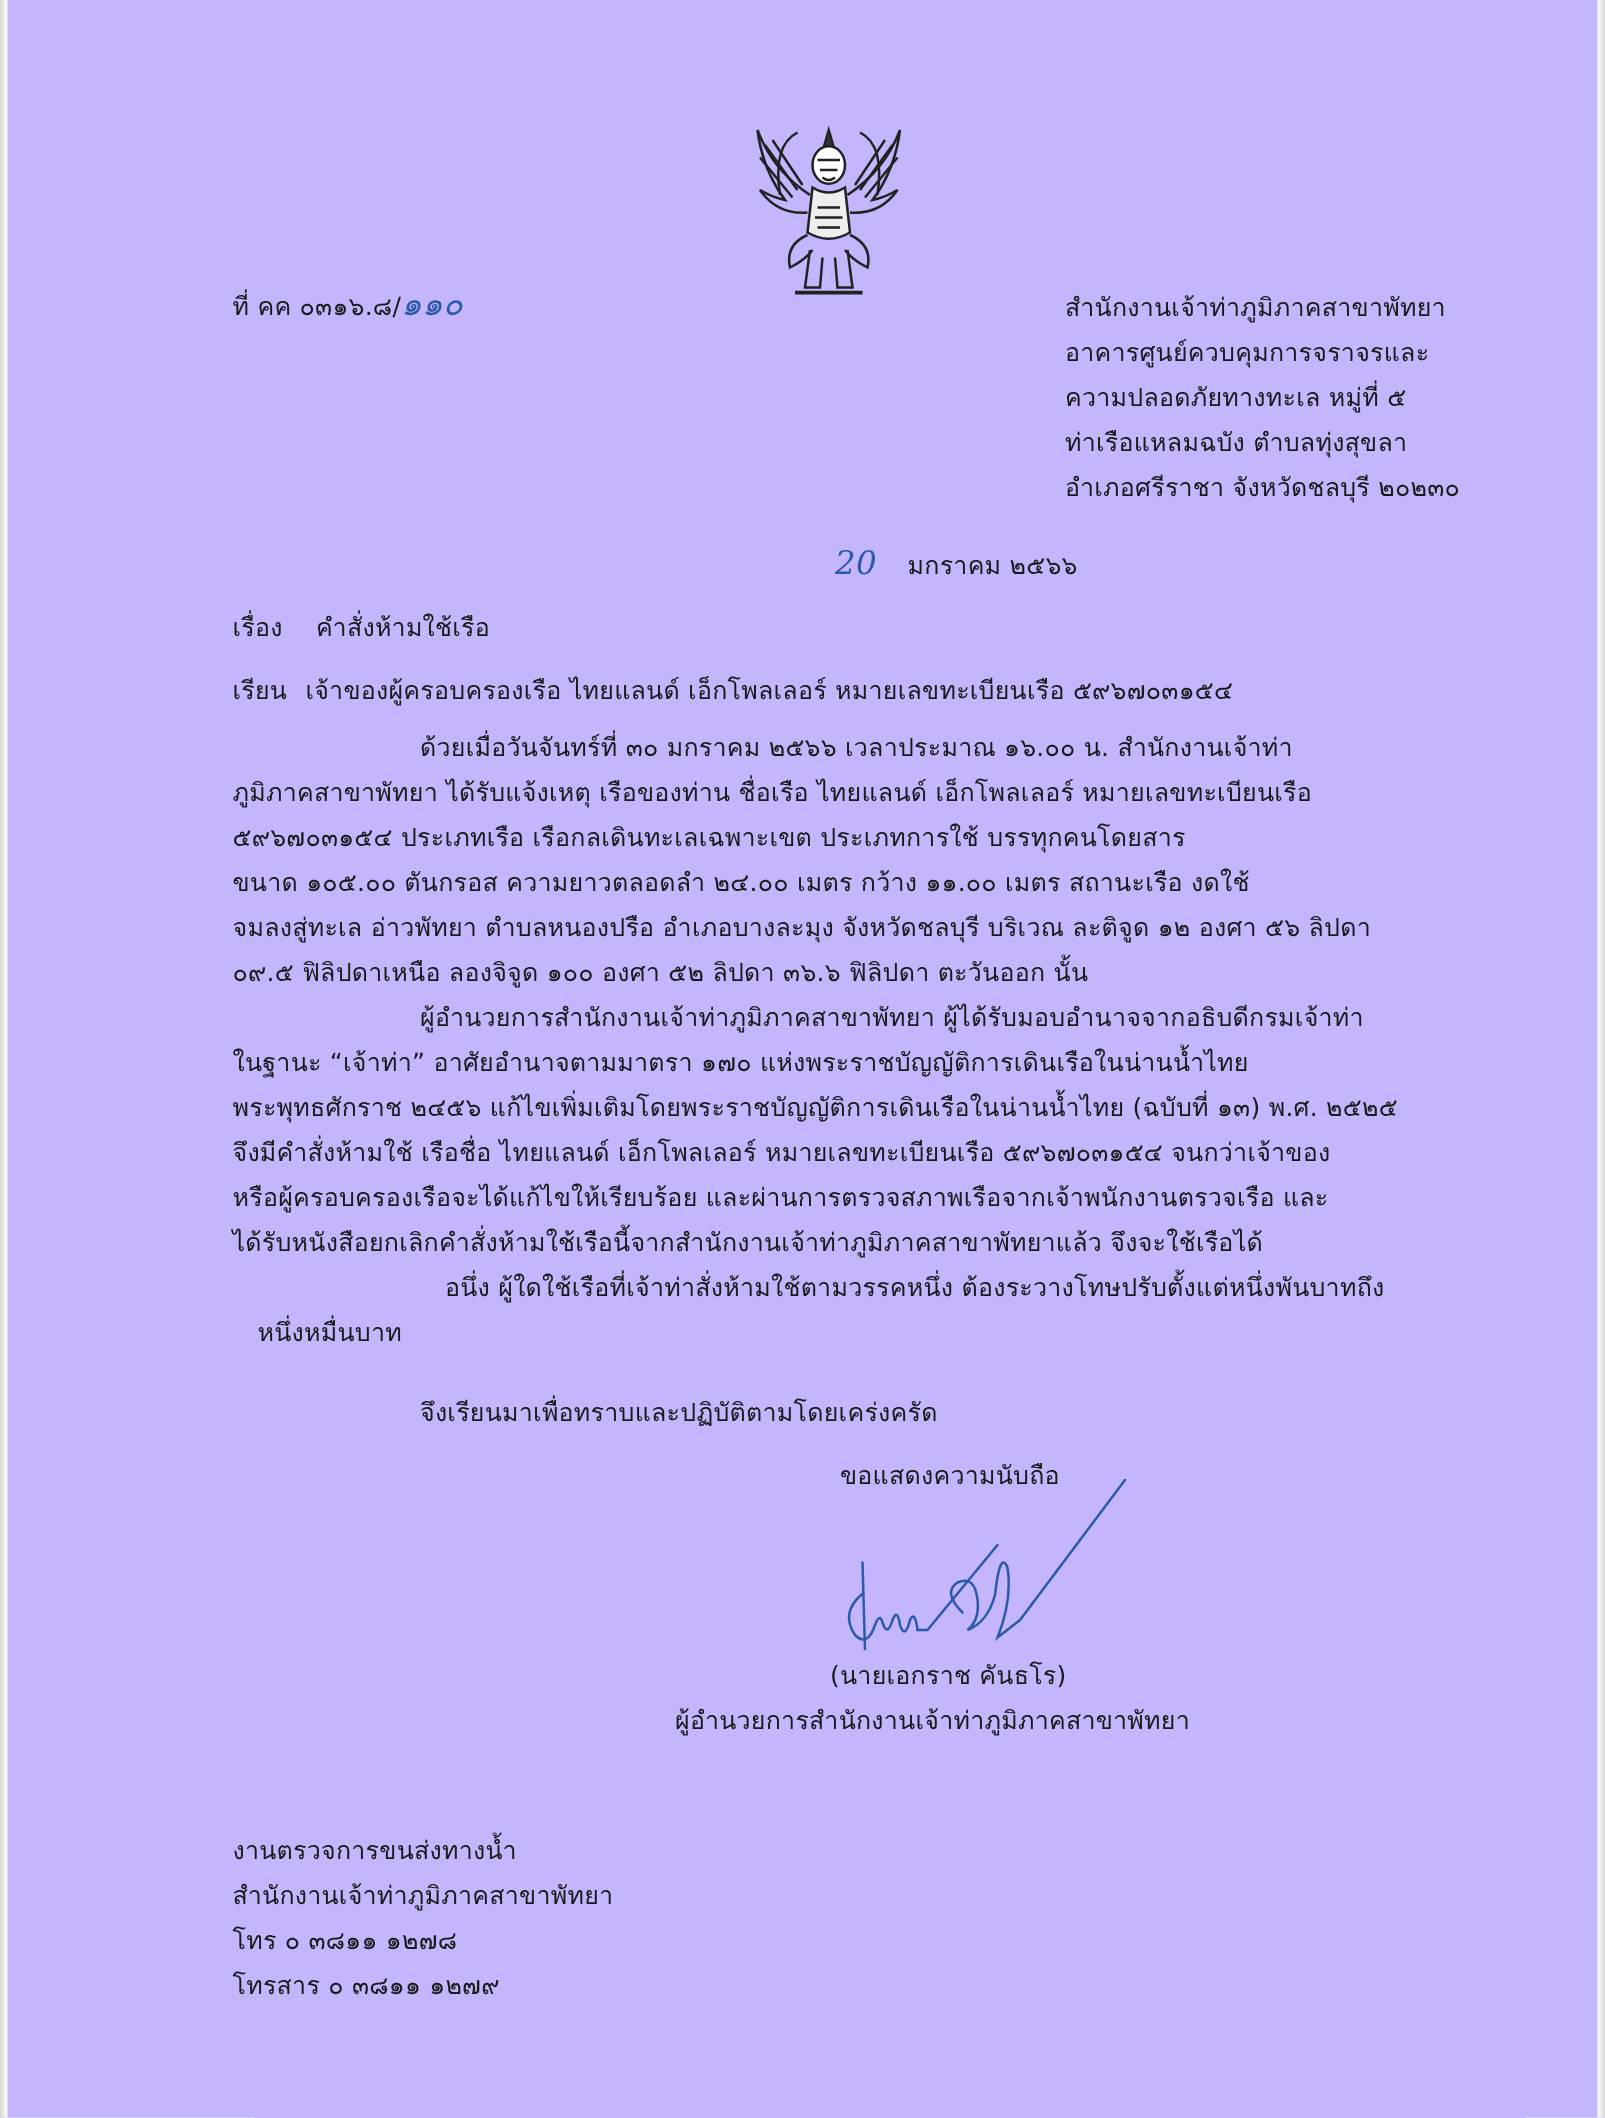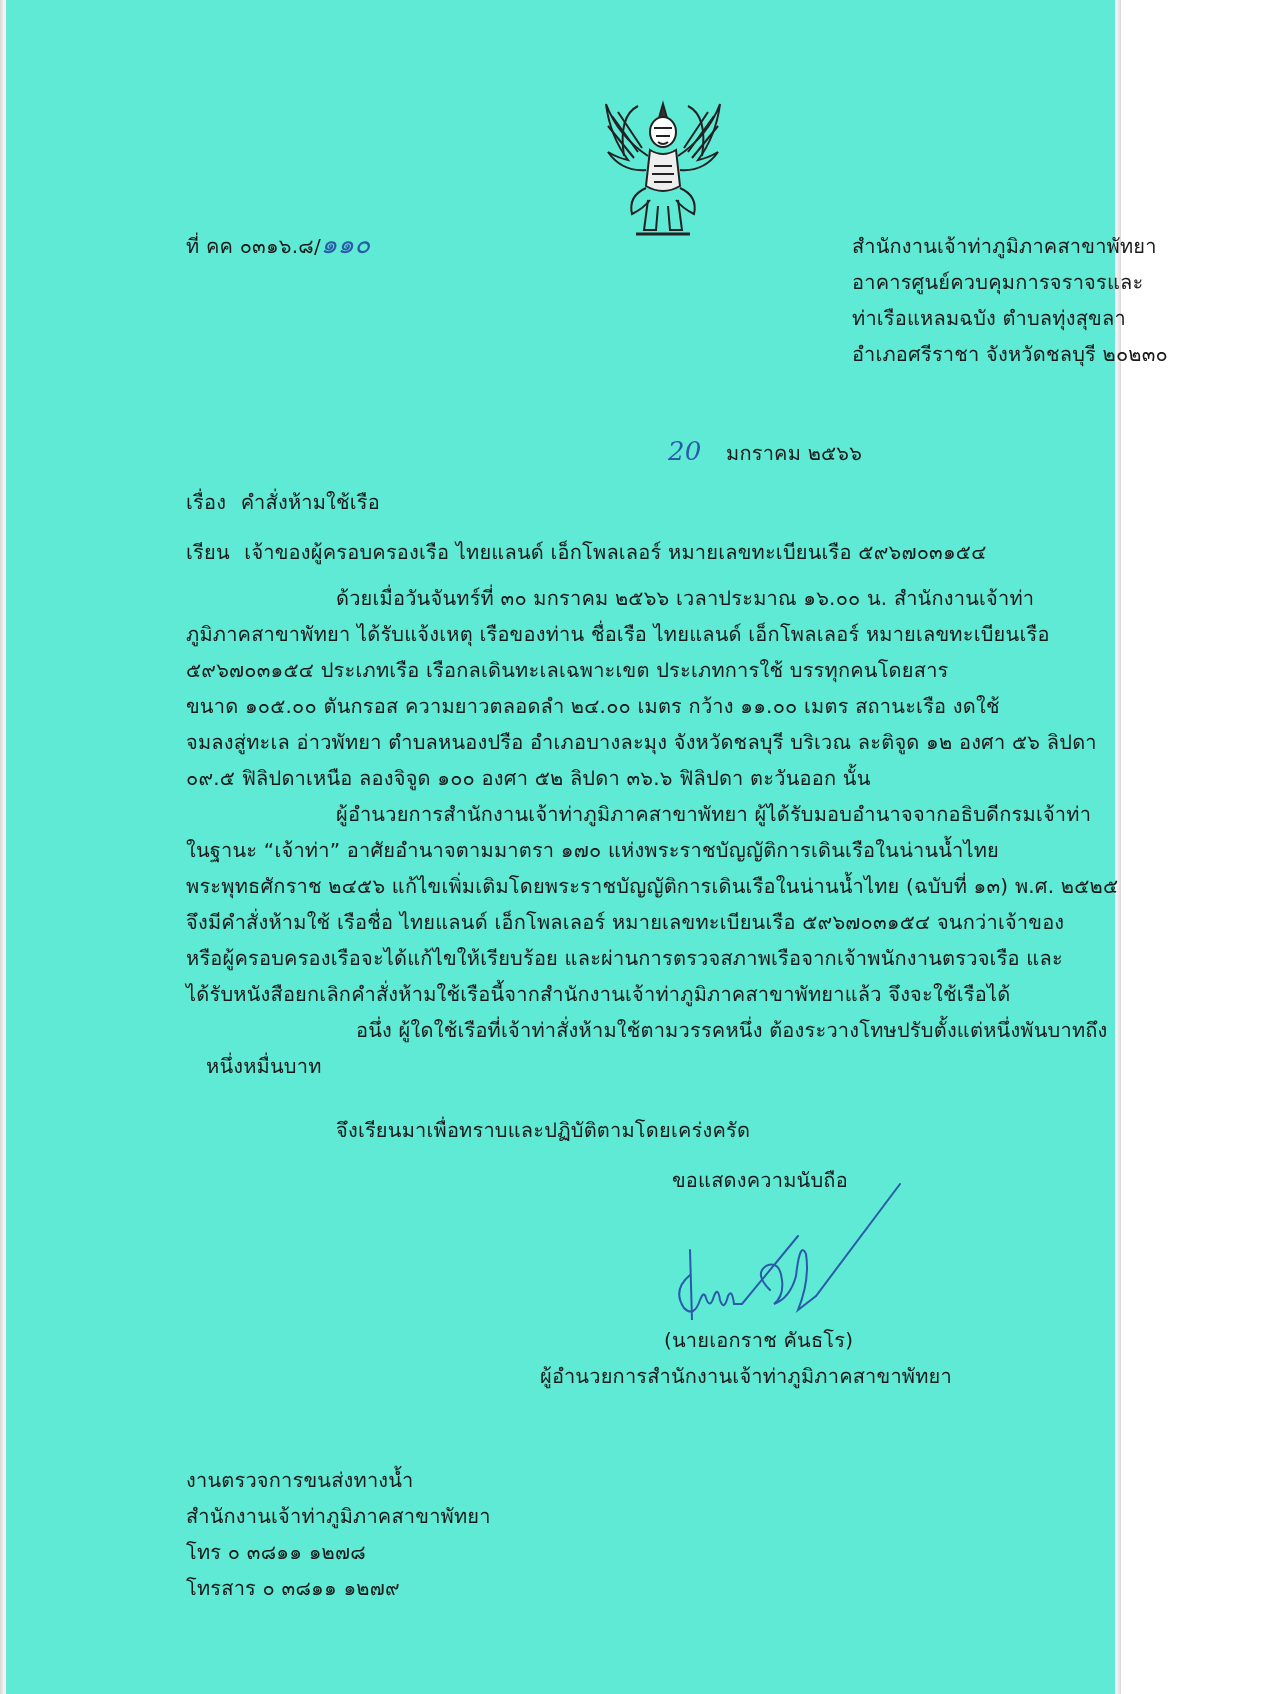--- a/index.html
+++ b/index.html
@@ -2,22 +2,22 @@
 <html><head>
   <meta charset="utf-8">
   <style>
     html, body { margin: 0; padding: 0; background: #ffffff; }
     body {
       width: 1284px; height: 1694px; position: relative; overflow: hidden;
       font-family: "DejaVu Sans", "Liberation Sans", sans-serif;
       color: #1a1a1a;
     }
     .page {
-      position: absolute; left: 0; top: 0; width: 1121px; height: 1694px;
-      background: #5eead4;
+      position: absolute; left: 0; top: 0; width: 1284px; height: 1694px;
+      background: #c4b5fd;
     }
     .edge-left { position: absolute; left: 0; top: 0; width: 6px; height: 1694px; background: linear-gradient(to right, #d8d8d8, #ffffff); }
     .edge-right { position: absolute; right: 0; top: 0; width: 6px; height: 1694px; background: linear-gradient(to left, #d8d8d8, #ffffff); }
     .abs { position: absolute; white-space: nowrap; }
     .t { font-size: 20px; line-height: 36px; letter-spacing: 0.2px; }
     .bold { font-weight: normal; }
     .blue-hand { color: #2b5aa8; font-style: italic; font-size: 26px; font-family: "DejaVu Serif", serif; }
     .emblem { position: absolute; left: 588px; top: 96px; width: 150px; height: 150px; }
     .signature { position: absolute; left: 670px; top: 1180px; width: 240px; height: 140px; }
   </style>
@@ -47,32 +47,33 @@
     </g>
   </svg>
 
   <div class="abs t" style="left:186px; top:226px;">
     <span>ที่  คค ๐๓๑๖.๘/</span><span class="blue-hand">๑๑๐</span>
   </div>
 
   <div class="abs" style="left:852px; top:228px;">
     <div class="t">สำนักงานเจ้าท่าภูมิภาคสาขาพัทยา</div>
     <div class="t">อาคารศูนย์ควบคุมการจราจรและ</div>
+    <div class="t">ความปลอดภัยทางทะเล หมู่ที่ ๕</div>
     <div class="t">ท่าเรือแหลมฉบัง ตำบลทุ่งสุขลา</div>
     <div class="t">อำเภอศรีราชา จังหวัดชลบุรี ๒๐๒๓๐</div>
   </div>
 
   <div class="abs t" style="left:668px; top:433px;">
     <span class="blue-hand">20</span>
     <span style="margin-left:18px;">มกราคม ๒๕๖๖</span>
   </div>
 
   <div class="abs t" style="left:186px; top:484px;">
     <span>เรื่อง</span>
-    <span style="margin-left:8px;">คำสั่งห้ามใช้เรือ</span>
+    <span style="margin-left:20px;">คำสั่งห้ามใช้เรือ</span>
   </div>
 
   <div class="abs t" style="left:186px; top:534px;">
     <span>เรียน</span>
     <span style="margin-left:8px;">เจ้าของผู้ครอบครองเรือ ไทยแลนด์ เอ็กโพลเลอร์ หมายเลขทะเบียนเรือ ๕๙๖๗๐๓๑๕๔</span>
   </div>
 
   <div class="abs" style="left:186px; top:580px; width:980px;">
     <div class="t" style="padding-left:150px;">ด้วยเมื่อวันจันทร์ที่ ๓๐ มกราคม ๒๕๖๖ เวลาประมาณ ๑๖.๐๐ น. สำนักงานเจ้าท่า</div>
     <div class="t">ภูมิภาคสาขาพัทยา ได้รับแจ้งเหตุ เรือของท่าน ชื่อเรือ ไทยแลนด์ เอ็กโพลเลอร์ หมายเลขทะเบียนเรือ</div>

